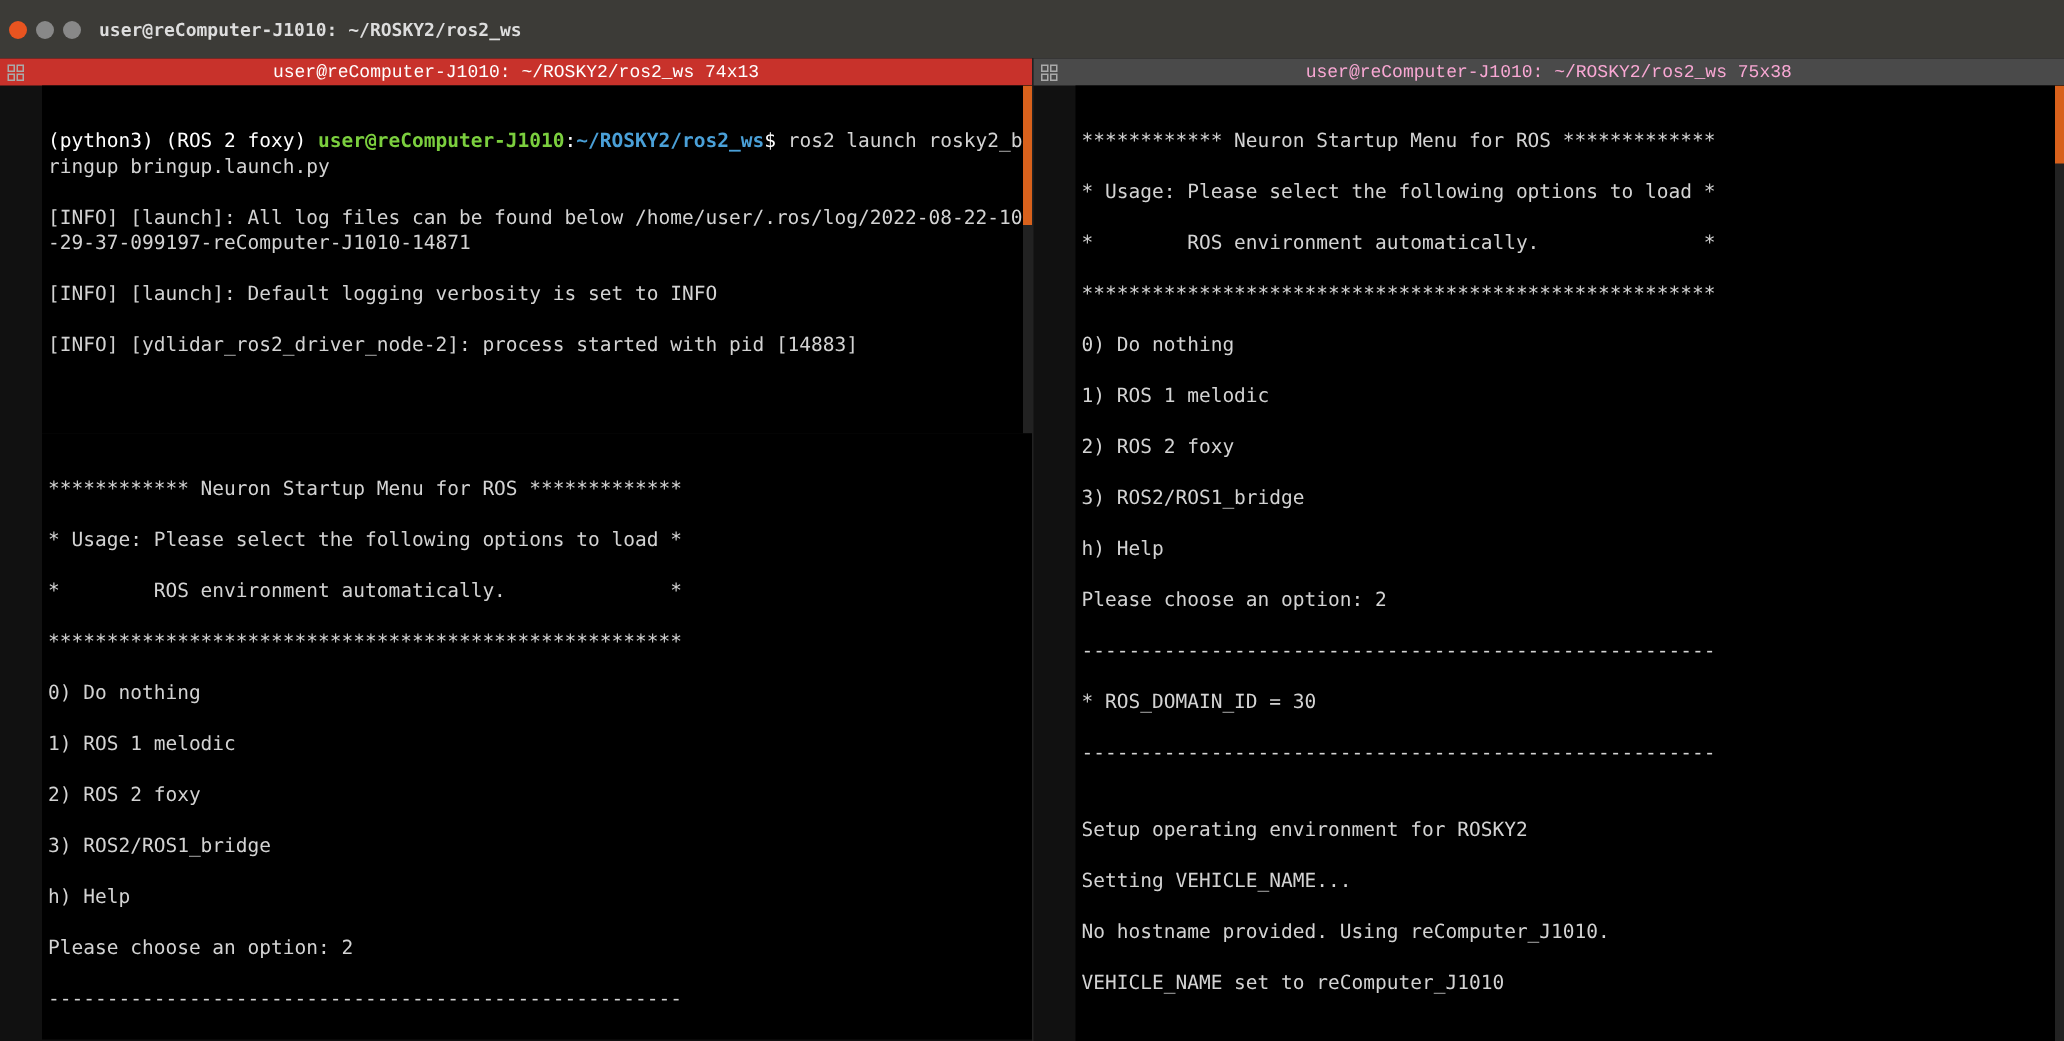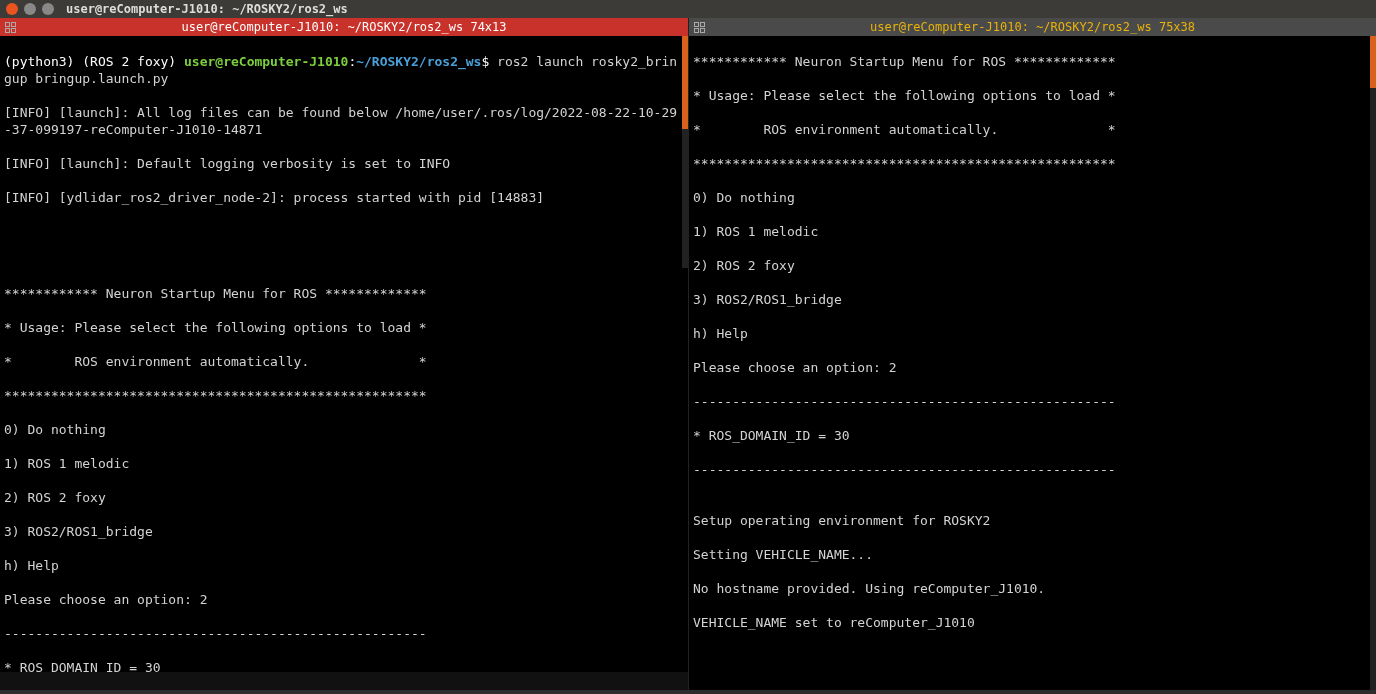--- a/index.html
+++ b/index.html
@@ -6,21 +6,21 @@
   body {
     font-family: "DejaVu Sans Mono", "Liberation Mono", monospace;
     font-size: 13px;
     background: #2c2c2c;
     color: #d3d3d3;
     width: 1376px;
     height: 694px;
     overflow: hidden;
   }
   .window-chrome {
-    height: 18px;
+    height: 39px;
     background: #3c3b37;
     display: flex;
     align-items: center;
     padding: 0 6px;
     gap: 6px;
   }
   .window-chrome .btn {
     width: 12px; height: 12px;
     border-radius: 50%;
     display: inline-block;
@@ -39,46 +39,48 @@
   .col-right { width: 688px; display: flex; flex-direction: column; border-left: 1px solid #222; }
   .pane-titlebar {
     height: 18px;
     display: flex;
     align-items: center;
     padding: 0 4px;
     gap: 4px;
     font-size: 12px;
     justify-content: center;
     position: relative;
+    font-family: Liberation Mono, monospace;
   }
   .pane-titlebar .tile-icon {
     position: absolute;
     left: 4px;
     width: 14px; height: 12px;
     display: inline-flex;
     flex-wrap: wrap;
   }
   .tile-icon span {
     width: 5px; height: 5px;
     border: 1px solid #aaa;
     margin: 0.5px;
   }
   .pane-title { font-weight: normal; }
   .title-active { background: #c8322b; color: #fff; }
   .title-inactive { background: #bbb; color: #2c2c2c; }
-  .title-dark { background: #4a4a4a; color: #eab308; }
+  .title-dark { background: #4a4a4a; color: #f9a8d4; }
   .pane-body {
     background: #000;
-    padding: 0 4px;
+    padding: 12px 4px;
     white-space: pre-wrap;
     word-break: break-all;
     line-height: 17px;
     flex: 0 0 auto;
     overflow: hidden;
     position: relative;
+    margin-left: 28px;
   }
   .pane-left-top .pane-body { height: 232px; }
   .pane-left-bottom .pane-body { height: 404px; }
   .pane-right .pane-body { height: 654px; }
   .scroll-strip {
     position: absolute;
     top: 0; right: 0;
     width: 6px;
     height: 100%;
     background: #222;

